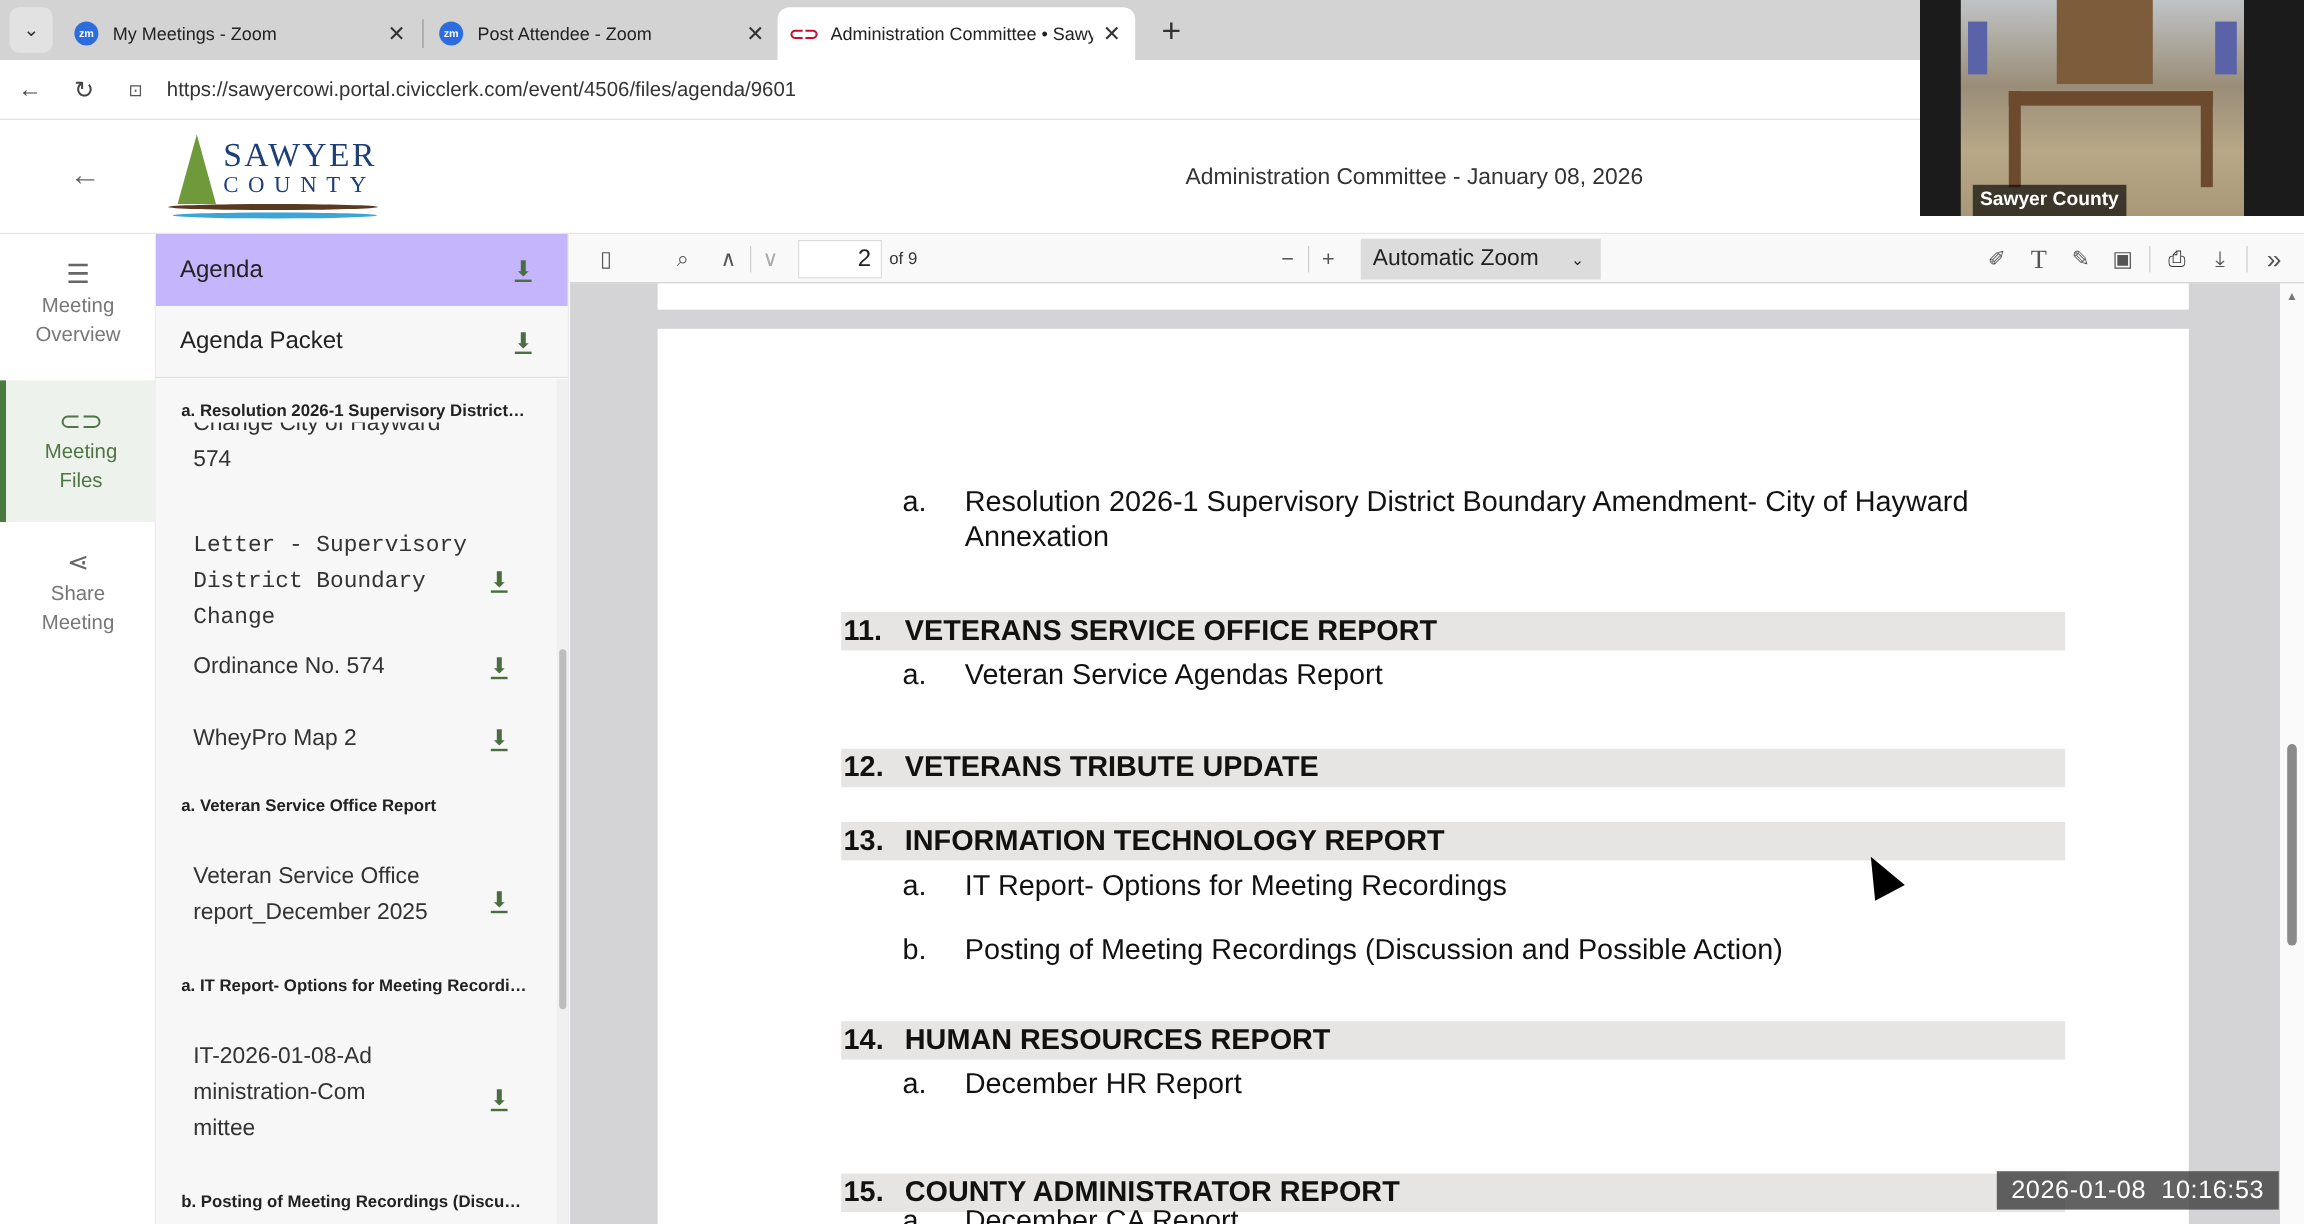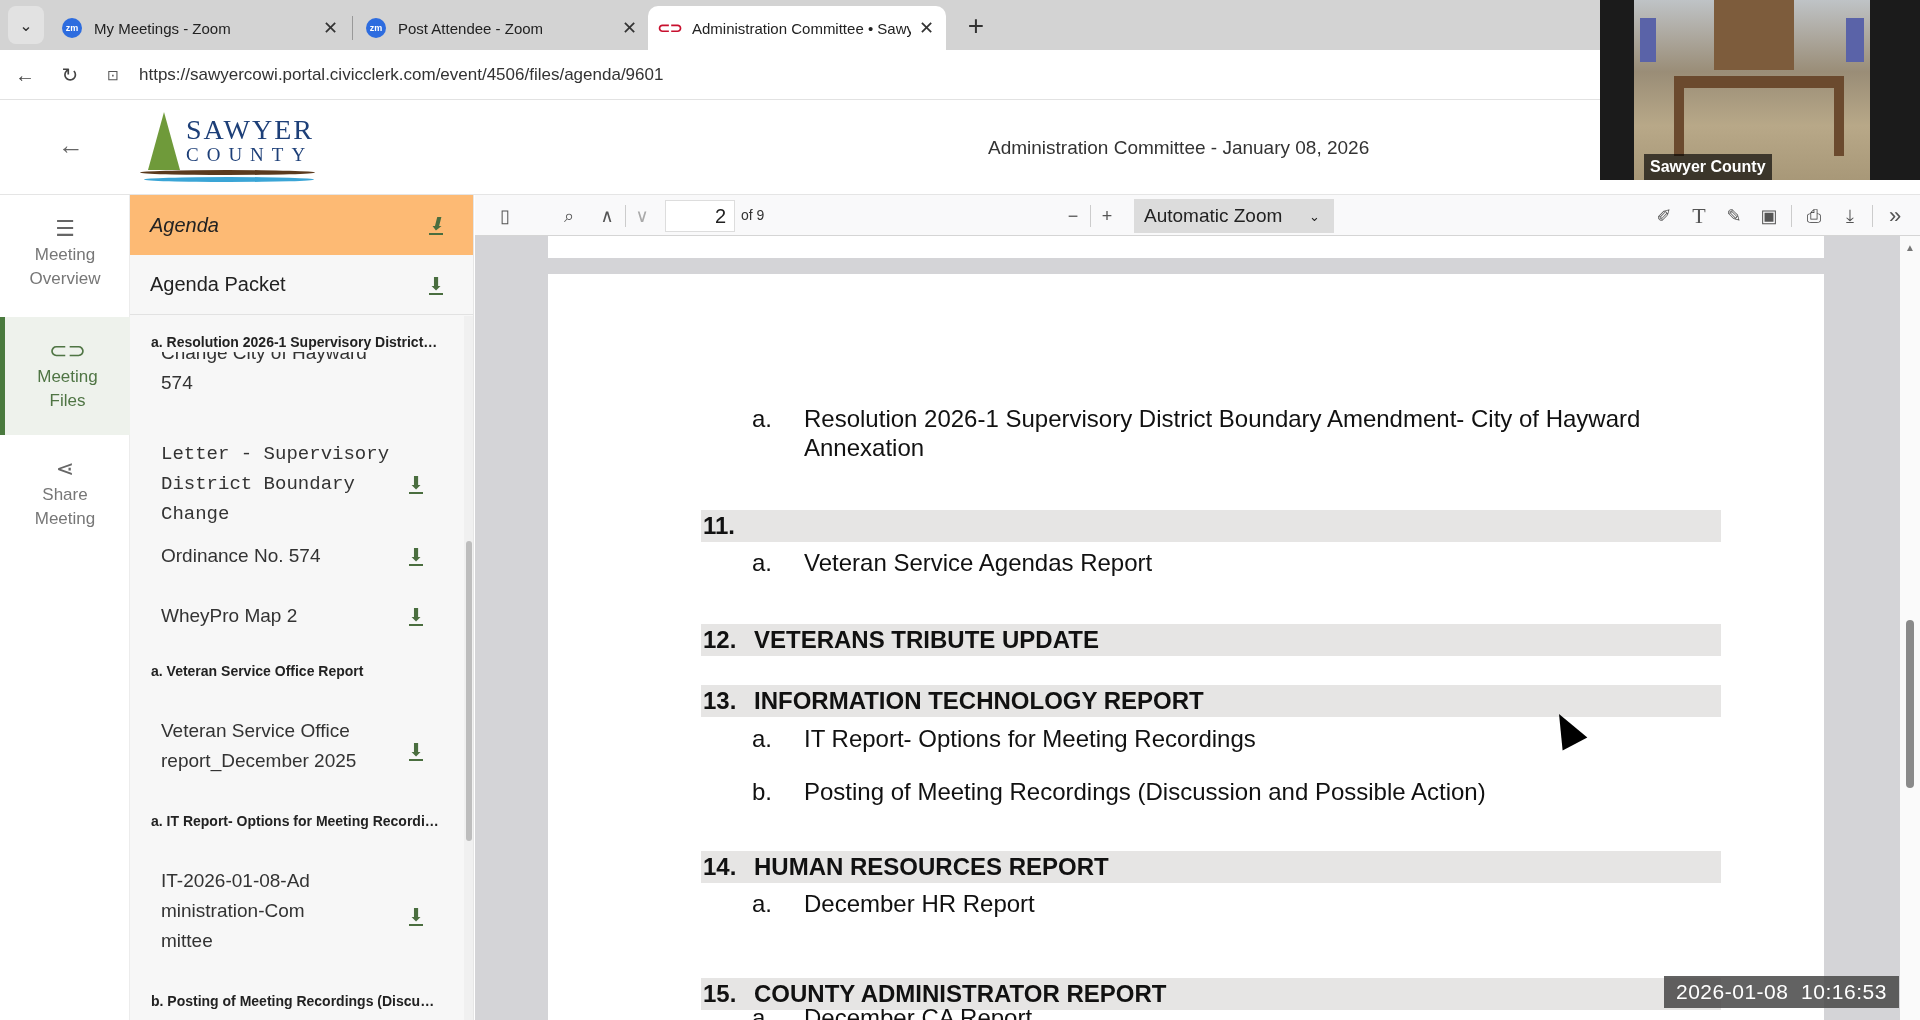--- a/index.html
+++ b/index.html
@@ -47,21 +47,21 @@
   
   #rail { position: absolute; left: 0; top: 195px; width: 130px; height: 825px; background: #fff; border-right: 1px solid #ececec; }
   .rail-item { position: absolute; left: 0; width: 130px; height: 118px; display: flex; flex-direction: column; align-items: center; justify-content: center; color: #777; font-size: 17px; text-align: center; line-height: 24px; }
   .rail-item .ic { font-size: 22px; margin-bottom: 2px; color: #666; }
   .rail-item.active { background: #eef2ec; color: #4f7544; border-left: 5px solid #4a7a3e; }
   .rail-item.active .ic { color: #4f7544; }
 
   
   #files { position: absolute; left: 130px; top: 195px; width: 344px; height: 825px; background: #f7f7f7; border-right: 1px solid #e6e6e6; overflow: hidden; }
   .file-top { position: absolute; left: 0; width: 344px; height: 60px; display: flex; align-items: center; padding-left: 20px; font-size: 20px; color: #222; }
-  .file-top.agenda { top: 0; background: #fdba74; font-style: italic; }
+  .file-top.agenda { top: 0; background: #c4b5fd; }
   .file-top.packet { top: 60px; background: #f7f7f7; border-bottom: 1px solid #e2e2e2; }
   .dl { position: absolute; right: 30px; width: 16px; height: 20px; color: #4a6e3f; font-size: 18px; line-height: 18px; text-align: center; }
   .dl::after { content: ""; position: absolute; left: 1px; bottom: 0; width: 14px; height: 2px; background: #4a6e3f; }
   .list { position: absolute; left: 0; top: 121px; width: 334px; height: 704px; overflow: hidden; }
   .grp { position: absolute; left: 21px; font-size: 14px; font-weight: bold; color: #222; white-space: nowrap; overflow: hidden; text-overflow: ellipsis; width: 290px; }
   .fitem { position: absolute; left: 31px; width: 240px; font-size: 19px; line-height: 30px; color: #333; }
   .fitem-dl { position: absolute; left: 278px; }
   .panel-scroll { position: absolute; left: 334px; top: 121px; width: 10px; height: 704px; background: #f0f0f0; }
   .panel-scroll .thumb { position: absolute; left: 2px; top: 225px; width: 6px; height: 300px; background: #bdbdbd; border-radius: 3px; }
 
@@ -284,20 +284,21 @@
   <div class="page">
 
     <div class="sub" style="left:204px;top:130px;">
       <span class="ltr">a.</span>
       <span class="txt">Resolution 2026-1 Supervisory District Boundary Amendment- City of Hayward</span>
       <span class="txt" style="top:29px;">Annexation</span>
     </div>
 
     <div class="sect" style="top:236px;">
       <span class="num">11.</span>
+      <span class="txt">VETERANS SERVICE OFFICE REPORT</span>
     </div>
     <div class="sub" style="left:204px;top:274px;">
       <span class="ltr">a.</span>
       <span class="txt">Veteran Service Agendas Report</span>
     </div>
 
     <div class="sect" style="top:350px;">
       <span class="num">12.</span>
       <span class="txt">VETERANS TRIBUTE UPDATE</span>
     </div>

